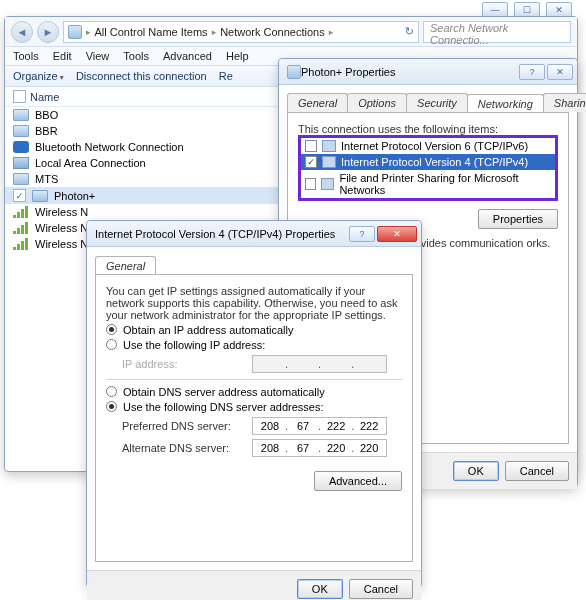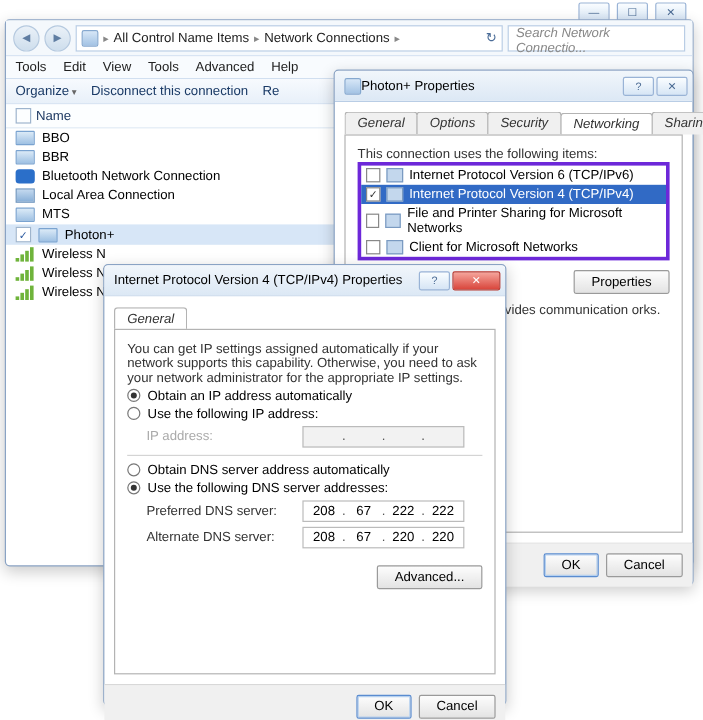--- a/index.html
+++ b/index.html
@@ -199,25 +199,20 @@
       <div class="itemrow sel">
           <span class="cb">✓</span>
           <span class="pic"></span>
           <span>Internet Protocol Version 4 (TCP/IPv4)</span>
         </div>
       <div class="itemrow">
           <span class="cb"></span>
           <span class="pic"></span>
           <span>File and Printer Sharing for Microsoft Networks</span>
         </div>
-      <div class="itemrow">
-          <span class="cb"></span>
-          <span class="pic"></span>
-          <span>Client for Microsoft Networks</span>
-        </div>
     </div>
     <div class="btnrow">
         <div class="button">Properties</div>
       </div>
     <div class="desc">net Protocol. The default vides communication orks.</div>
   </div>
   <div class="dlgbtns">
     <div class="button default">OK</div>
     <div class="button">Cancel</div>
   </div>

